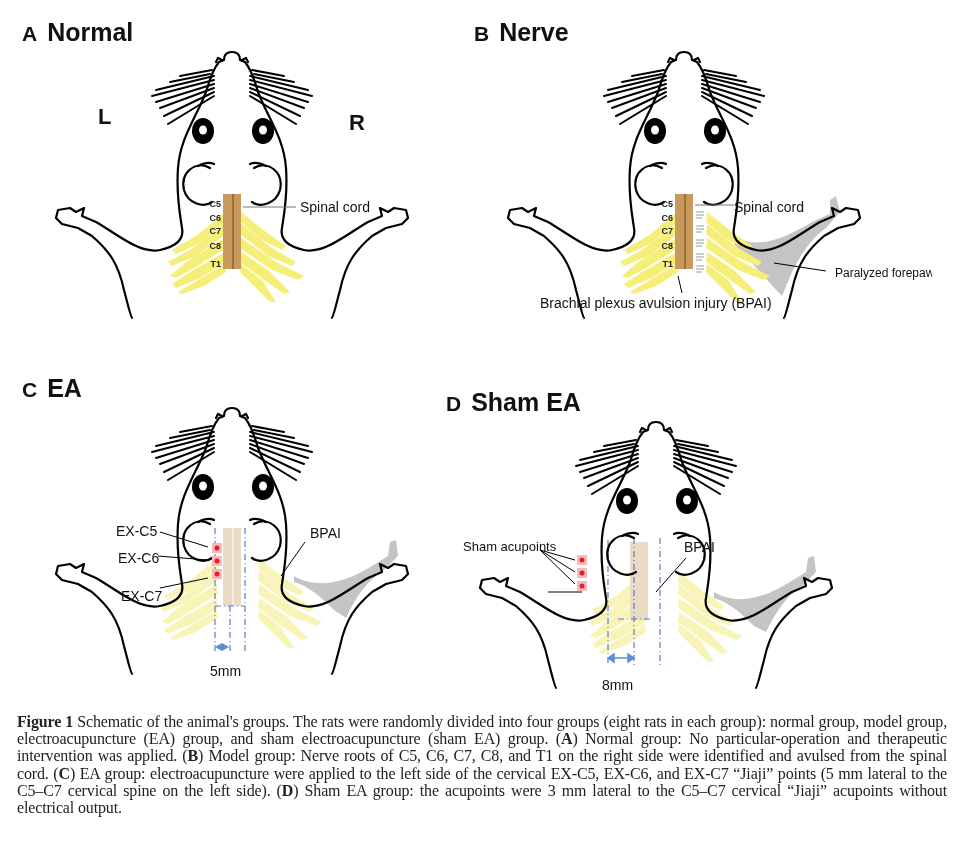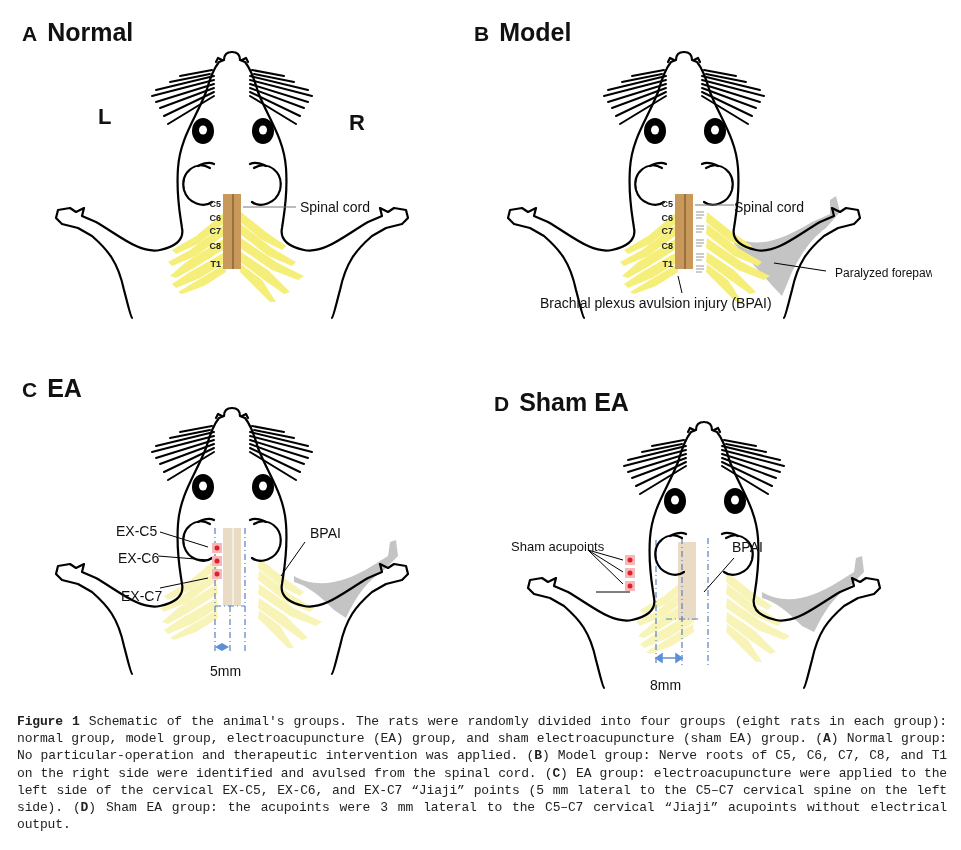--- a/index.html
+++ b/index.html
@@ -1,28 +1,28 @@
 <!DOCTYPE html>
 <html><head>
 <meta charset="utf-8">
 <style>
   html, body { margin: 0; padding: 0; background: #ffffff; }
   body { width: 961px; height: 850px; position: relative; overflow: hidden; font-family: "Liberation Sans", sans-serif; color: #111; }
   .panel { position: absolute; width: 480px; height: 350px; }
   #panel-a { left: 0; top: 0; }
   #panel-b { left: 452px; top: 0; }
   #panel-c { left: 0; top: 356px; }
-  #panel-d { left: 472px; top: 370px; text-decoration: underline; }
+  #panel-d { left: 424px; top: 370px; text-decoration: underline; }
   .panel-title { position: absolute; left: 22px; top: 18px; font-size: 25px; font-weight: bold; font-family: "Liberation Sans", sans-serif; white-space: nowrap; }
   .panel-title .letter { font-size: 21px; margin-right: 3px; }
   .panel svg { position: absolute; left: 0; top: 0; }
   .lbl { font-family: "Liberation Sans", sans-serif; font-size: 14px; fill: #111; }
   .lbl-small { font-family: "Liberation Sans", sans-serif; font-size: 9px; font-weight: bold; fill: #222; }
   .side-lbl { font-family: "Liberation Sans", sans-serif; font-size: 22px; font-weight: bold; fill: #111; }
-  .caption { position: absolute; left: 17px; top: 713px; width: 930px; font-family: Liberation Mono, monospace; font-size: 13px; line-height: 17.2px; color: #222; text-align: justify; letter-spacing: -0.15px; }
+  .caption { position: absolute; left: 17px; top: 713px; width: 930px; font-family: Liberation Serif, serif; font-size: 16px; line-height: 17.2px; color: #222; text-align: justify; letter-spacing: -0.15px; }
   .caption p { margin: 0; }
   .caption b { font-weight: bold; }
 </style>
 </head>
 <body>
 
 <svg width="0" height="0" style="position:absolute">
   <defs>
     <g id="rat-body" fill="none" stroke="#000" stroke-width="2.2" stroke-linecap="round" stroke-linejoin="round">
 
@@ -103,21 +103,21 @@
     <line x1="243" y1="207" x2="296" y2="207" stroke="#777" stroke-width="1"></line>
     <text class="lbl" x="300" y="212">Spinal cord</text>
     <text class="side-lbl" x="98" y="124">L</text>
     <text class="side-lbl" x="349" y="130">R</text>
   </svg>
 </div>
 
 <div class="panel" id="panel-b">
   <div class="panel-title">
     <span class="letter">B</span>
-    <span>Model</span>
+    <span>Nerve</span>
   </div>
   <svg width="480" height="350">
     <path d="M282,236 C304,250 330,240 360,222 L378,214 L378,200 L384,196 L388,212 L374,228 C360,238 350,252 340,272 L330,296 C316,282 300,262 282,244 Z" fill="#c4c4c4"></path>
     <g fill="#f5ef7a">
         <use href="#nerves-left"></use>
       </g>
     <g fill="#f5ef7a" transform="translate(14,0)">
         <use href="#nerves-right"></use>
       </g>
     <g stroke="#999" stroke-width="1" fill="none">

